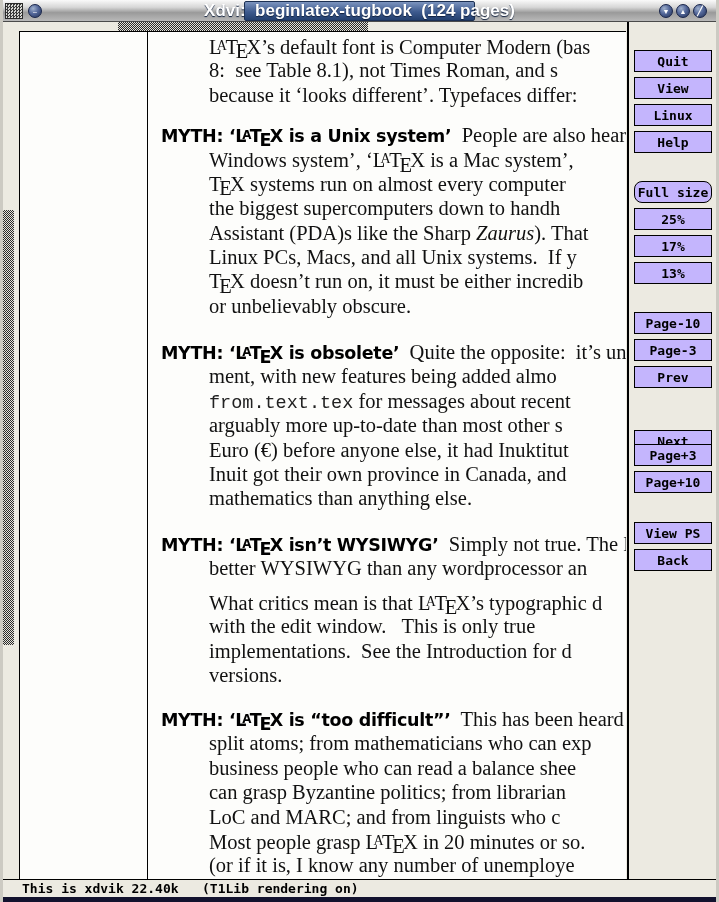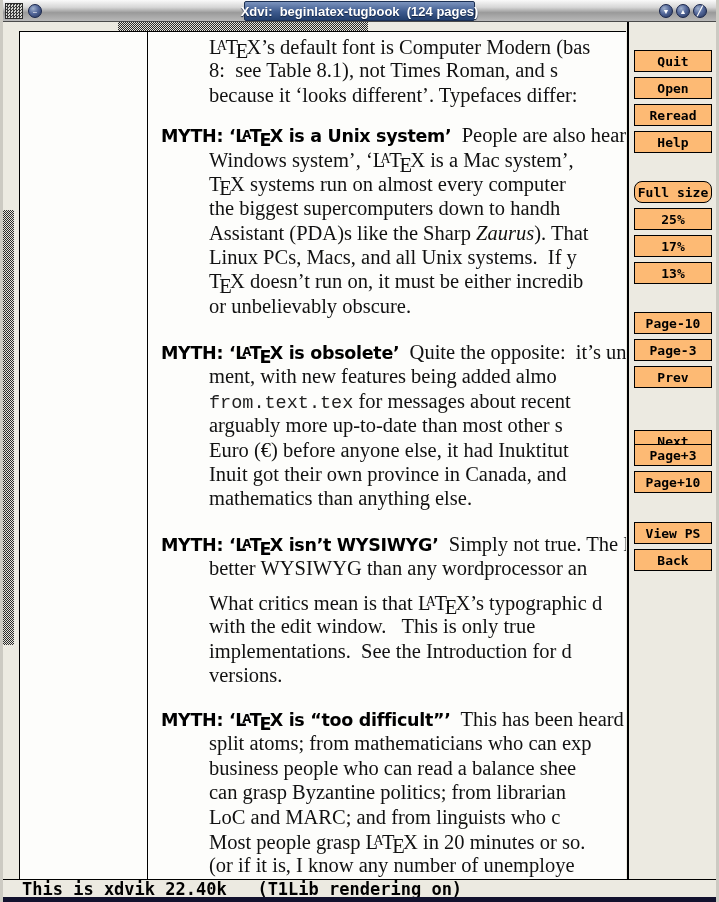--- a/index.html
+++ b/index.html
@@ -15,21 +15,21 @@
     background:linear-gradient(180deg,#FAFAFA 0%,#D6D6D6 35%,#9A9A9A 60%,#B9B9B9 100%);
     border-bottom:1px solid #4a4a4a;
   }
   #title-box{
     position:absolute;left:244px;top:1px;width:231px;height:20px;
     background:linear-gradient(180deg,#7C94BE 0%,#3D5A8E 55%,#24406E 100%);
     border:1px solid #1b2f52;border-radius:2px;
     display:flex;align-items:center;justify-content:center;
   }
   #title-text{
-    color:#fff;font-weight:bold;font-size:13px;white-space:pre;
+    color:#fff;font-weight:bold;font-size:17px;white-space:pre;
     text-shadow:0 1px 1px #10203d;
   }
   .tb-circle{
     position:absolute;top:4px;width:14px;height:14px;border-radius:50%;
     background:radial-gradient(circle at 35% 30%,#9FB0CC 0%,#53679A 45%,#223256 100%);
     border:1px solid #18244a;color:#fff;
     display:flex;align-items:center;justify-content:center;
     font-size:7px;line-height:1;cursor:default;
   }
   #app-icon{
@@ -71,34 +71,34 @@
   
   .lxA{font-size:0.68em;vertical-align:0.28em;margin-left:-0.34em;margin-right:-0.10em;}
   .lxE{vertical-align:-0.21em;margin-left:-0.11em;margin-right:-0.09em;}
   
   #sidebar{
     position:absolute;left:624px;top:22px;width:92px;height:858px;
     background:#ECEAE1;border-left:2px solid #000;
   }
   .xbtn{
     position:absolute;left:5px;width:78px;height:22px;
-    background:#fdba74;border:1px solid #000;
+    background:#c4b5fd;border:1px solid #000;
     display:flex;align-items:center;justify-content:center;
     font-family:"DejaVu Sans Mono",monospace;font-weight:bold;font-size:13px;
     color:#000;cursor:default;white-space:pre;
   }
   
   #statusbar{
     position:absolute;left:-3px;bottom:5px;width:719px;height:18px;
     background:#ECEAE1;border-top:1px solid #000;
     display:flex;align-items:center;
   }
   #status-text{
     padding-left:22px;font-family:"DejaVu Sans Mono",monospace;
-    font-weight:bold;font-size:17px;color:#000;white-space:pre;
+    font-weight:bold;font-size:13px;color:#000;white-space:pre;
   }
   #bottom-edge{position:absolute;left:-3px;bottom:0;width:719px;height:5px;background:#12122E;}
 </style>
 </head>
 <body>
 
 <div id="win">
 
   <div id="titlebar">
     <div id="app-icon"></div>
@@ -164,22 +164,22 @@
         <div class="line body-line">LoC and MARC; and from linguists who c</div>
         <div class="line body-line">Most people grasp <span class="lx">L<span class="lxA">A</span>T<span class="lxE">E</span>X</span> in 20 minutes or so.</div>
         <div class="line body-line">(or if it is, I know any number of unemploye</div>
         <div class="line body-line">will teach it to you.)</div>
       </div>
     </div>
 
   <div id="sidebar">
 
   <div class="xbtn" style="top: 28px;">Quit</div>
-      <div class="xbtn" style="top: 55px;">Open</div>
-      <div class="xbtn" style="top: 82px;">Reread</div>
+      <div class="xbtn" style="top: 55px;">View</div>
+      <div class="xbtn" style="top: 82px;">Linux</div>
       <div class="xbtn" style="top: 109px;">Help</div>
       <div class="xbtn" style="top: 159px; border-radius: 8px;">Full size</div>
       <div class="xbtn" style="top: 186px;">25%</div>
       <div class="xbtn" style="top: 213px;">17%</div>
       <div class="xbtn" style="top: 240px;">13%</div>
       <div class="xbtn" style="top: 290px;">Page-10</div>
       <div class="xbtn" style="top: 317px;">Page-3</div>
       <div class="xbtn" style="top: 344px;">Prev</div>
       <div class="xbtn" style="top: 408px; text-align: right;">Next</div>
       <div class="xbtn" style="top: 422px;">Page+3</div>

